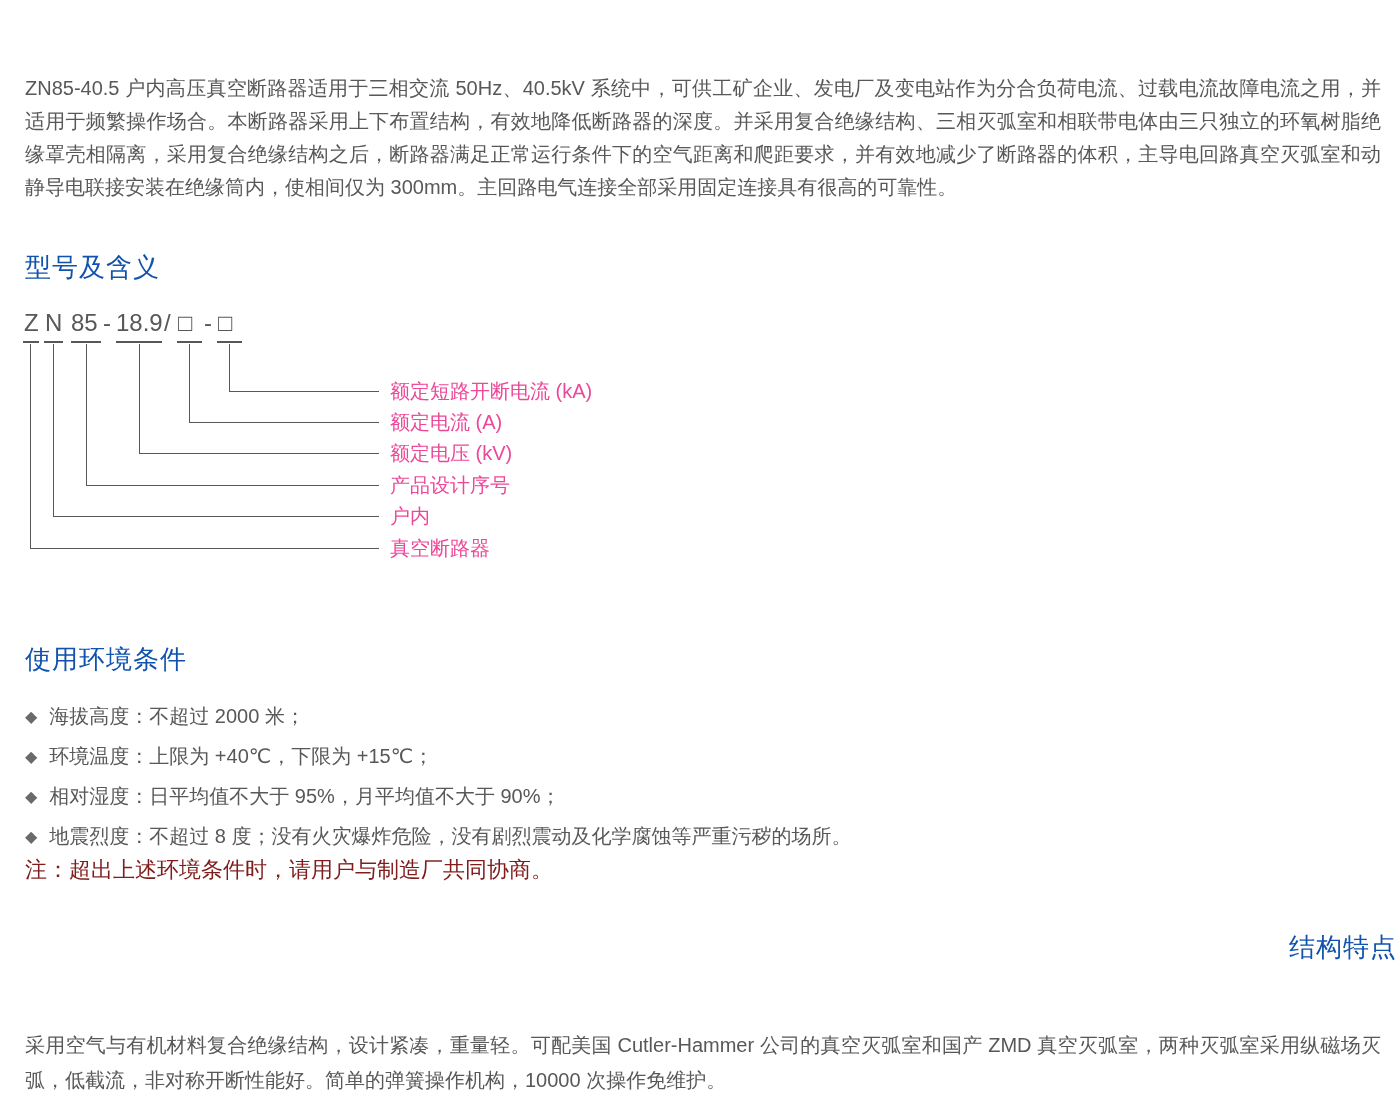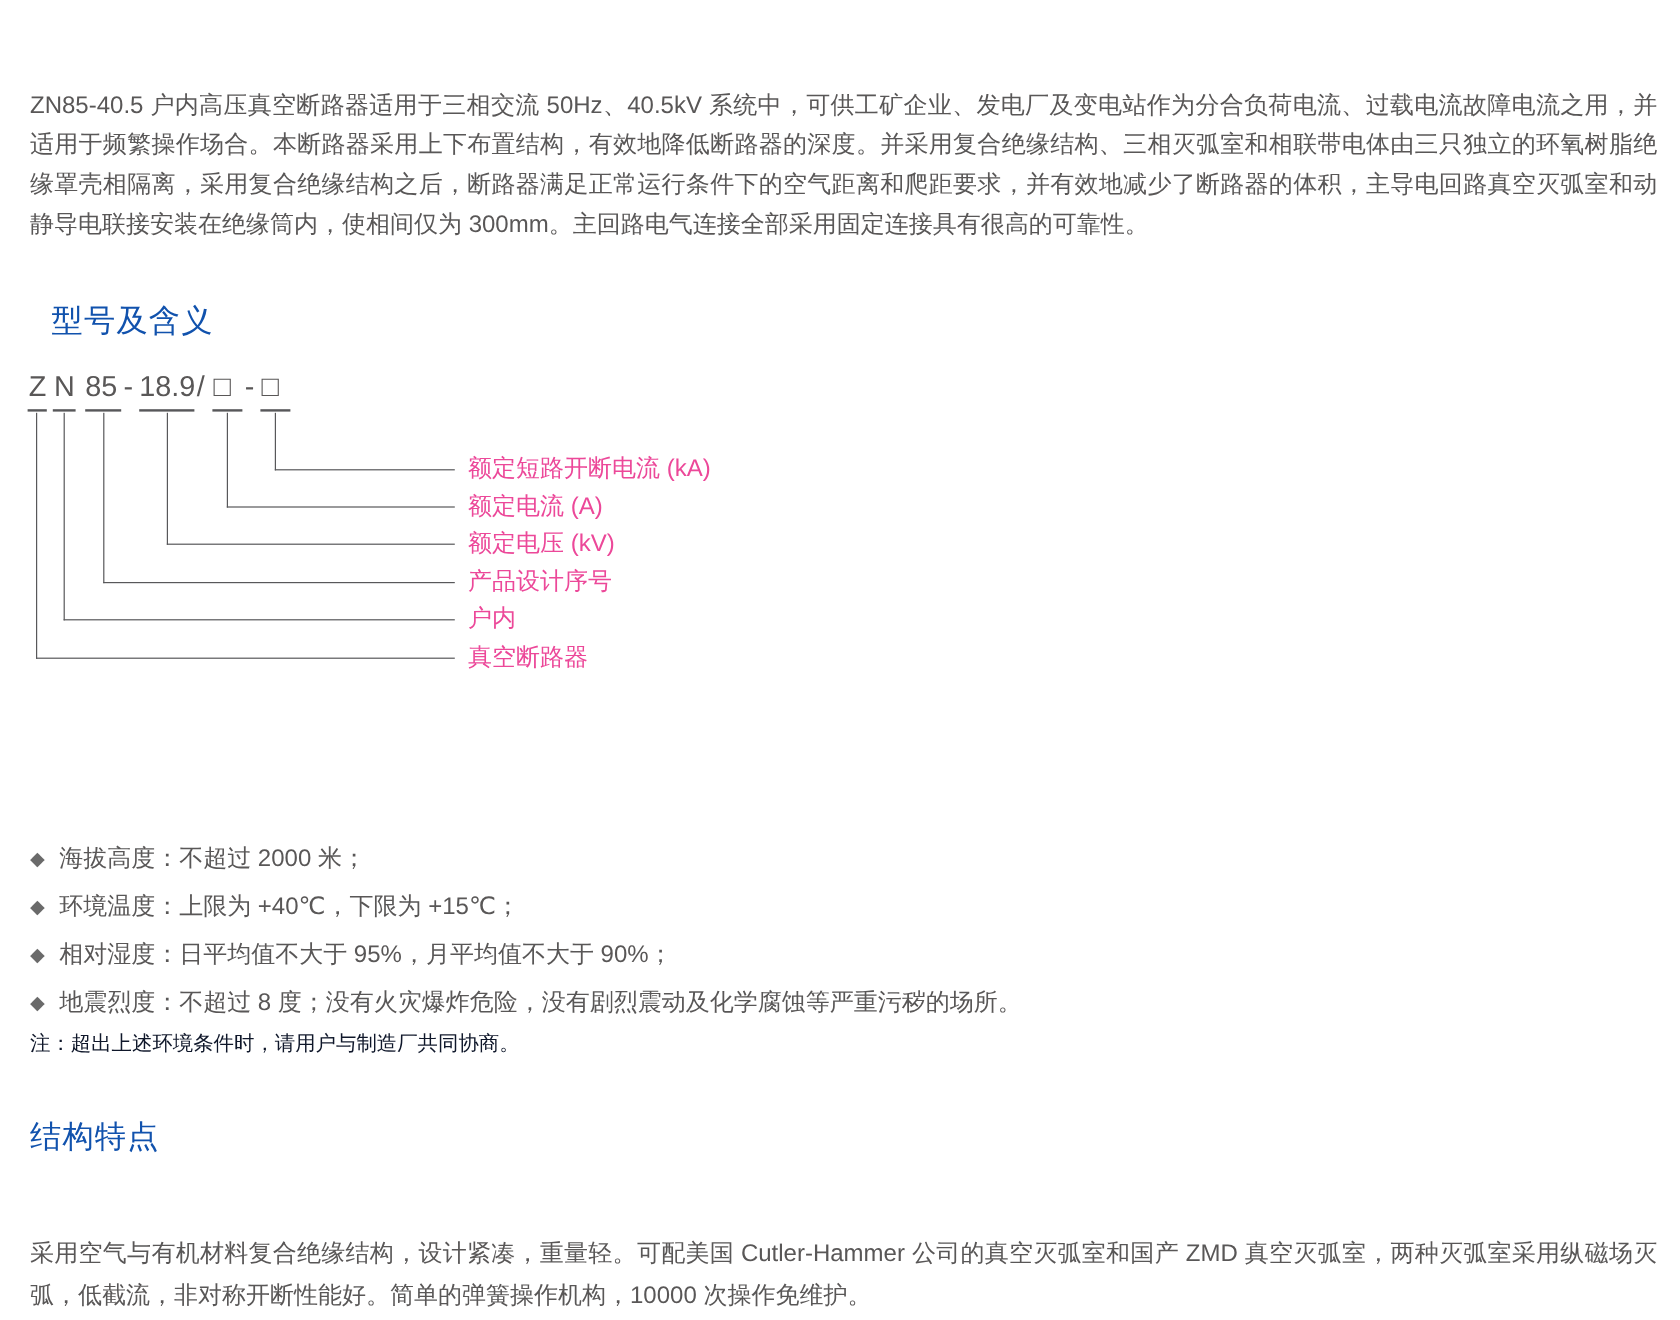--- a/index.html
+++ b/index.html
@@ -73,33 +73,33 @@
     white-space: nowrap;
   }
   .diamond {
     font-size: 16px;
     line-height: 27px;
     margin-right: 12px;
     color: #6a6a6a;
   }
   .note-text {
     margin: 0;
-    font-size: 17px;
+    font-size: 22px;
     line-height: 24px;
-    color: #0f172a;
+    color: #7f1d1d;
   }
 </style>
 </head>
 <body>
 
 <div class="page">
 
   <p class="body-text abs" style="left:25px; top:72px; width:1356px;">ZN85-40.5 户内高压真空断路器适用于三相交流 50Hz、40.5kV 系统中，可供工矿企业、发电厂及变电站作为分合负荷电流、过载电流故障电流之用，并适用于频繁操作场合。本断路器采用上下布置结构，有效地降低断路器的深度。并采用复合绝缘结构、三相灭弧室和相联带电体由三只独立的环氧树脂绝缘罩壳相隔离，采用复合绝缘结构之后，断路器满足正常运行条件下的空气距离和爬距要求，并有效地减少了断路器的体积，主导电回路真空灭弧室和动静导电联接安装在绝缘筒内，使相间仅为 300mm。主回路电气连接全部采用固定连接具有很高的可靠性。</p>
 
-  <section class="abs" style="left:25px; top:252px; width:1356px;margin-left:18px;">
+  <section class="abs" style="left:25px; top:252px; width:1356px;">
     <h2 class="section-heading">型号及含义</h2>
   </section>
 
   <div class="diagram abs" style="left:0; top:308px;">
 
     <span class="code-seg" style="left:24px;">Z</span>
     <span class="code-seg" style="left:45px;">N</span>
     <span class="code-seg" style="left:71px;">85</span>
     <span class="code-seg" style="left:103px;">-</span>
     <span class="code-seg" style="left:116px;">18.9</span>
@@ -123,37 +123,40 @@
     <div class="connector" style="left:30px;  top:36px; width:348px; height:204px;"></div>
 
     <div class="diagram-label" style="top:70px;">额定短路开断电流 (kA)</div>
     <div class="diagram-label" style="top:101px;">额定电流 (A)</div>
     <div class="diagram-label" style="top:132px;">额定电压 (kV)</div>
     <div class="diagram-label" style="top:164px;">产品设计序号</div>
     <div class="diagram-label" style="top:195px;">户内</div>
     <div class="diagram-label" style="top:227px;">真空断路器</div>
   </div>
 
+  <section class="abs" style="left:25px; top:644px; width:1356px;">
+    <h2 class="section-heading">使用环境条件</h2>
+  </section>
 
   <div class="bullet-row" style="top:703px;">
     <span class="diamond">◆</span>
     <span>海拔高度：不超过 2000 米；</span>
   </div>
   <div class="bullet-row" style="top:743px;">
     <span class="diamond">◆</span>
     <span>环境温度：上限为 +40℃，下限为 +15℃；</span>
   </div>
   <div class="bullet-row" style="top:783px;">
     <span class="diamond">◆</span>
     <span>相对湿度：日平均值不大于 95%，月平均值不大于 90%；</span>
   </div>
   <div class="bullet-row" style="top:823px;">
     <span class="diamond">◆</span>
     <span>地震烈度：不超过 8 度；没有火灾爆炸危险，没有剧烈震动及化学腐蚀等严重污秽的场所。</span>
   </div>
   <p class="note-text abs" style="left:25px; top:858px; width:1356px;">注：超出上述环境条件时，请用户与制造厂共同协商。</p>
 
-  <section class="abs" style="left:25px; top:932px; width:1356px;">
+  <section class="abs" style="left:41px; top:932px; width:1356px;text-align:right;">
     <h2 class="section-heading">结构特点</h2>
   </section>
   <p class="body-text abs" style="left:25px; top:1028px; width:1356px; line-height:35px;">采用空气与有机材料复合绝缘结构，设计紧凑，重量轻。可配美国 Cutler-Hammer 公司的真空灭弧室和国产 ZMD 真空灭弧室，两种灭弧室采用纵磁场灭弧，低截流，非对称开断性能好。简单的弹簧操作机构，10000 次操作免维护。</p>
 
 </div>
 
 </body></html>

